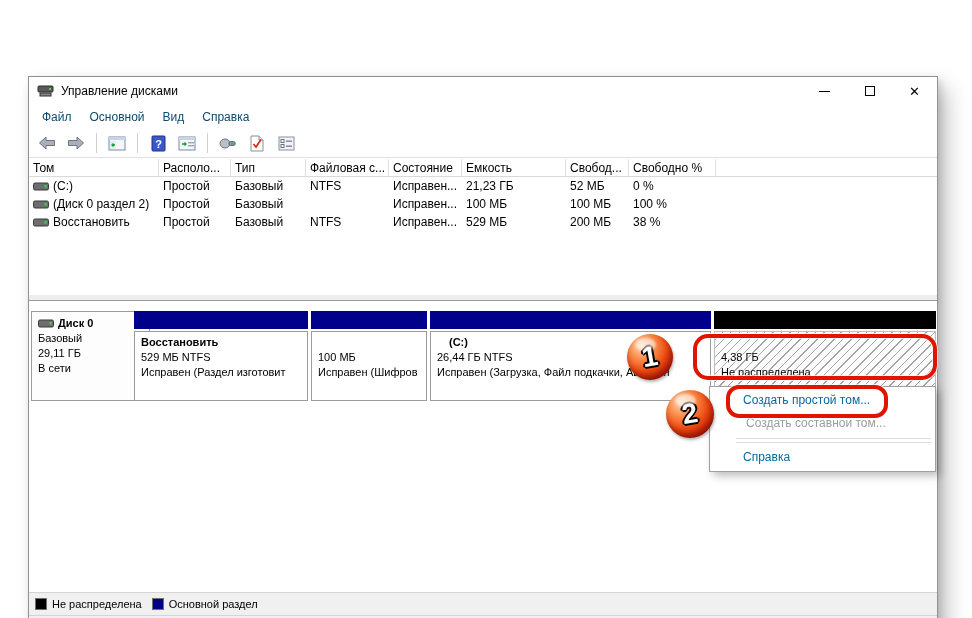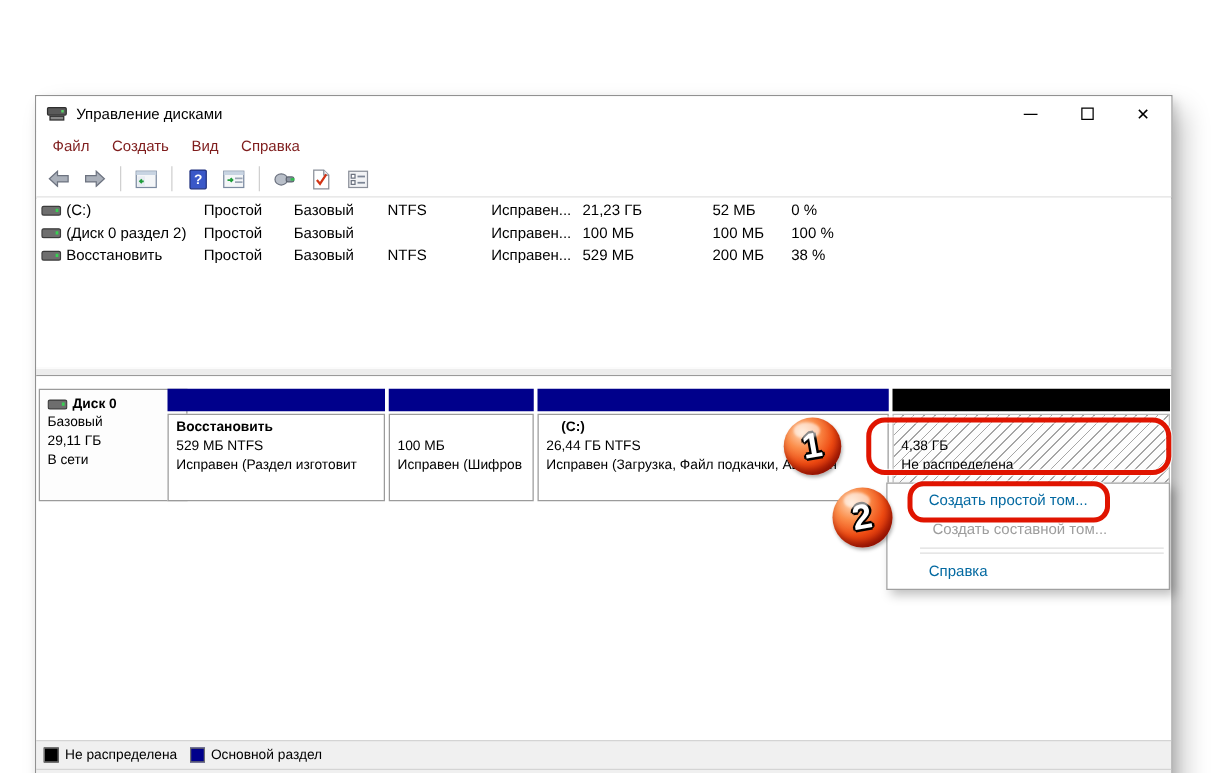--- a/index.html
+++ b/index.html
@@ -14,21 +14,21 @@
   .titlebar { position:absolute; left:0; top:0; right:0; height:28px; display:flex; align-items:center; background:#fff; }
   .titlebar .appicon { margin:0 6px 0 8px; width:18px; height:14px; }
   .titlebar .title { font-size:12px; color:#000; }
   .wincontrols { position:absolute; right:0; top:0; height:28px; display:flex; }
   .winbtn { width:45px; height:28px; display:flex; align-items:center; justify-content:center; }
   .glyph-min { width:11px; border-top:1px solid #000; display:block; }
   .glyph-max { width:10px; height:10px; border:1px solid #000; display:block; }
   .glyph-close { font-size:13px; color:#000; line-height:1; }
   
   .menubar { position:absolute; left:0; top:28px; right:0; height:24px; display:flex; align-items:center; padding-left:4px; background:#fff; }
-  .menuitem { font-size:12px; color:#7f1d1d; padding:3px 9px; }
+  .menuitem { font-size:12px; color:#0c4a6e; padding:3px 9px; }
   
   .toolbar { position:absolute; left:0; top:52px; right:0; height:29px; display:flex; align-items:center; padding-left:6px; gap:5px; background:#fff; border-bottom:1px solid #e2e2e2; }
   .tbtn { width:24px; height:22px; display:flex; align-items:center; justify-content:center; }
   .tsep { width:1px; height:20px; background:#d0d0d0; margin:0 3px; }
   
   .listview { position:absolute; left:0; top:82px; right:0; height:135px; background:#fff; font-size:12px; }
   .lv-header { display:flex; height:18px; }
   .lv-h { border-right:1px solid #e0e0e0; border-bottom:1px solid #d9d9d9; padding:2px 4px; color:#000; white-space:nowrap; overflow:hidden; }
   .lv-h-fill { flex:1; border-bottom:1px solid #d9d9d9; }
   .lv-row { display:flex; height:18px; align-items:center; }
@@ -97,21 +97,21 @@
           <span class="glyph-max"></span>
         </div>
       <div class="winbtn">
           <span class="glyph-close">✕</span>
         </div>
     </div>
   </div>
 
   <div class="menubar">
     <span class="menuitem">Файл</span>
-    <span class="menuitem">Создать</span>
+    <span class="menuitem">Основной</span>
     <span class="menuitem">Вид</span>
     <span class="menuitem">Справка</span>
   </div>
 
   <div class="toolbar">
     <span class="tbtn">
       <svg width="18" height="14" viewBox="0 0 18 14">
           <path d="M8 1 L1.5 7 L8 13 V9.5 H16.5 V4.5 H8 Z" fill="#aab0ba" stroke="#6d7380"></path>
         </svg>
     </span>
@@ -165,20 +165,31 @@
         <rect x="1" y="1" width="15" height="13" fill="#f2f3f5" stroke="#8a8f99"></rect>
         <rect x="3" y="3.5" width="3" height="3" fill="#fff" stroke="#6d7380"></rect>
         <rect x="3" y="8.5" width="3" height="3" fill="#fff" stroke="#6d7380"></rect>
         <rect x="8" y="4.5" width="6" height="1.4" fill="#7d8696"></rect>
         <rect x="8" y="9.5" width="6" height="1.4" fill="#7d8696"></rect>
       </svg>
     </span>
   </div>
 
   <div class="listview">
+    <div class="lv-header">
+      <div class="lv-h c0">Том</div>
+      <div class="lv-h c1">Располо...</div>
+      <div class="lv-h c2">Тип</div>
+      <div class="lv-h c3">Файловая с...</div>
+      <div class="lv-h c4">Состояние</div>
+      <div class="lv-h c5">Емкость</div>
+      <div class="lv-h c6">Свобод...</div>
+      <div class="lv-h c7">Свободно %</div>
+      <div class="lv-h-fill"></div>
+    </div>
 
     <div class="lv-row">
       <div class="lv-c c0 volcell">
         <span>
           <svg width="16" height="9" viewBox="0 0 16 9">
               <rect x="0.5" y="1" width="15" height="7" rx="1.5" fill="#6e6e6e" stroke="#3a3a3a"></rect>
               <rect x="11.5" y="3" width="2.2" height="2.6" fill="#37d252"></rect>
             </svg>
         </span>
         <span>(C:)</span>

